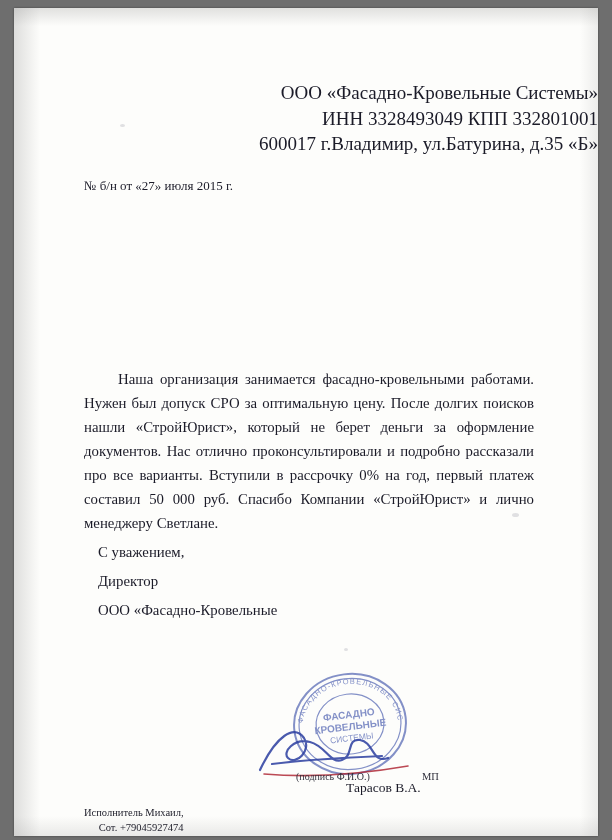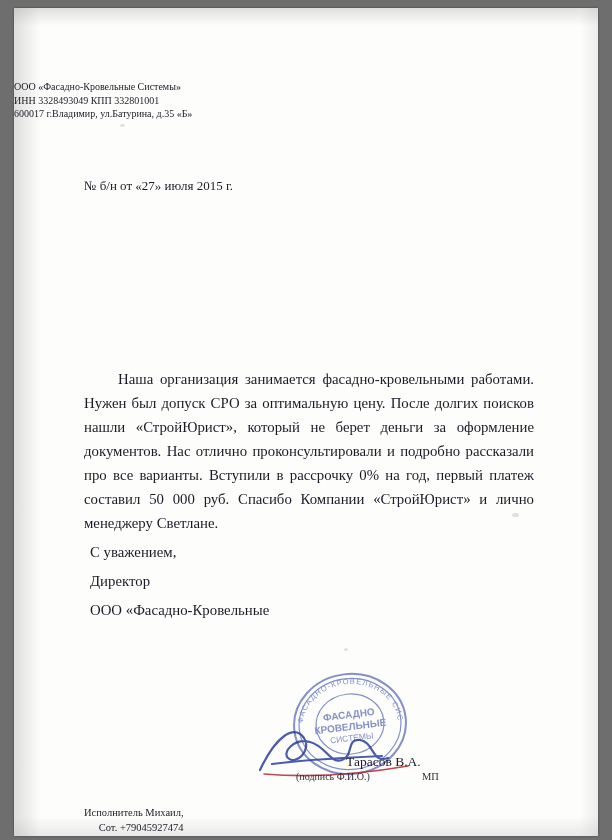--- a/index.html
+++ b/index.html
@@ -58,23 +58,23 @@
     width: 584px;
     height: 828px;
     color: #1b1b28;
   }
 
   .header-block {
     position: absolute;
     top: 72px;
     left: 0;
     width: 584px;
-    text-align: left;
+    text-align: right;
     line-height: 1.35;
-    font-size: 10px;
+    font-size: 19px;
   }
   .header-block div { white-space: nowrap; }
 
   .docnum {
     position: absolute;
     top: 170px;
     left: 70px;
     font-size: 13px;
   }
 
@@ -104,29 +104,29 @@
     line-height: 1.62;
     text-align: justify;
     text-indent: 34px;
     hyphens: none;
     margin-top: 42px;
   }
 
   .signoff {
     position: absolute;
     top: 530px;
-    left: 76px;
+    left: 84px;
     font-size: 14.8px;
     line-height: 1.95;
   }
   .signoff div { white-space: nowrap; }
 
   .sign-name {
     position: absolute;
-    top: 746px;
+    top: 772px;
     left: 332px;
     font-size: 13.5px;
   }
   .sign-caption {
     position: absolute;
     top: 763px;
     left: 282px;
     font-size: 10px;
     color: #30303c;
   }

